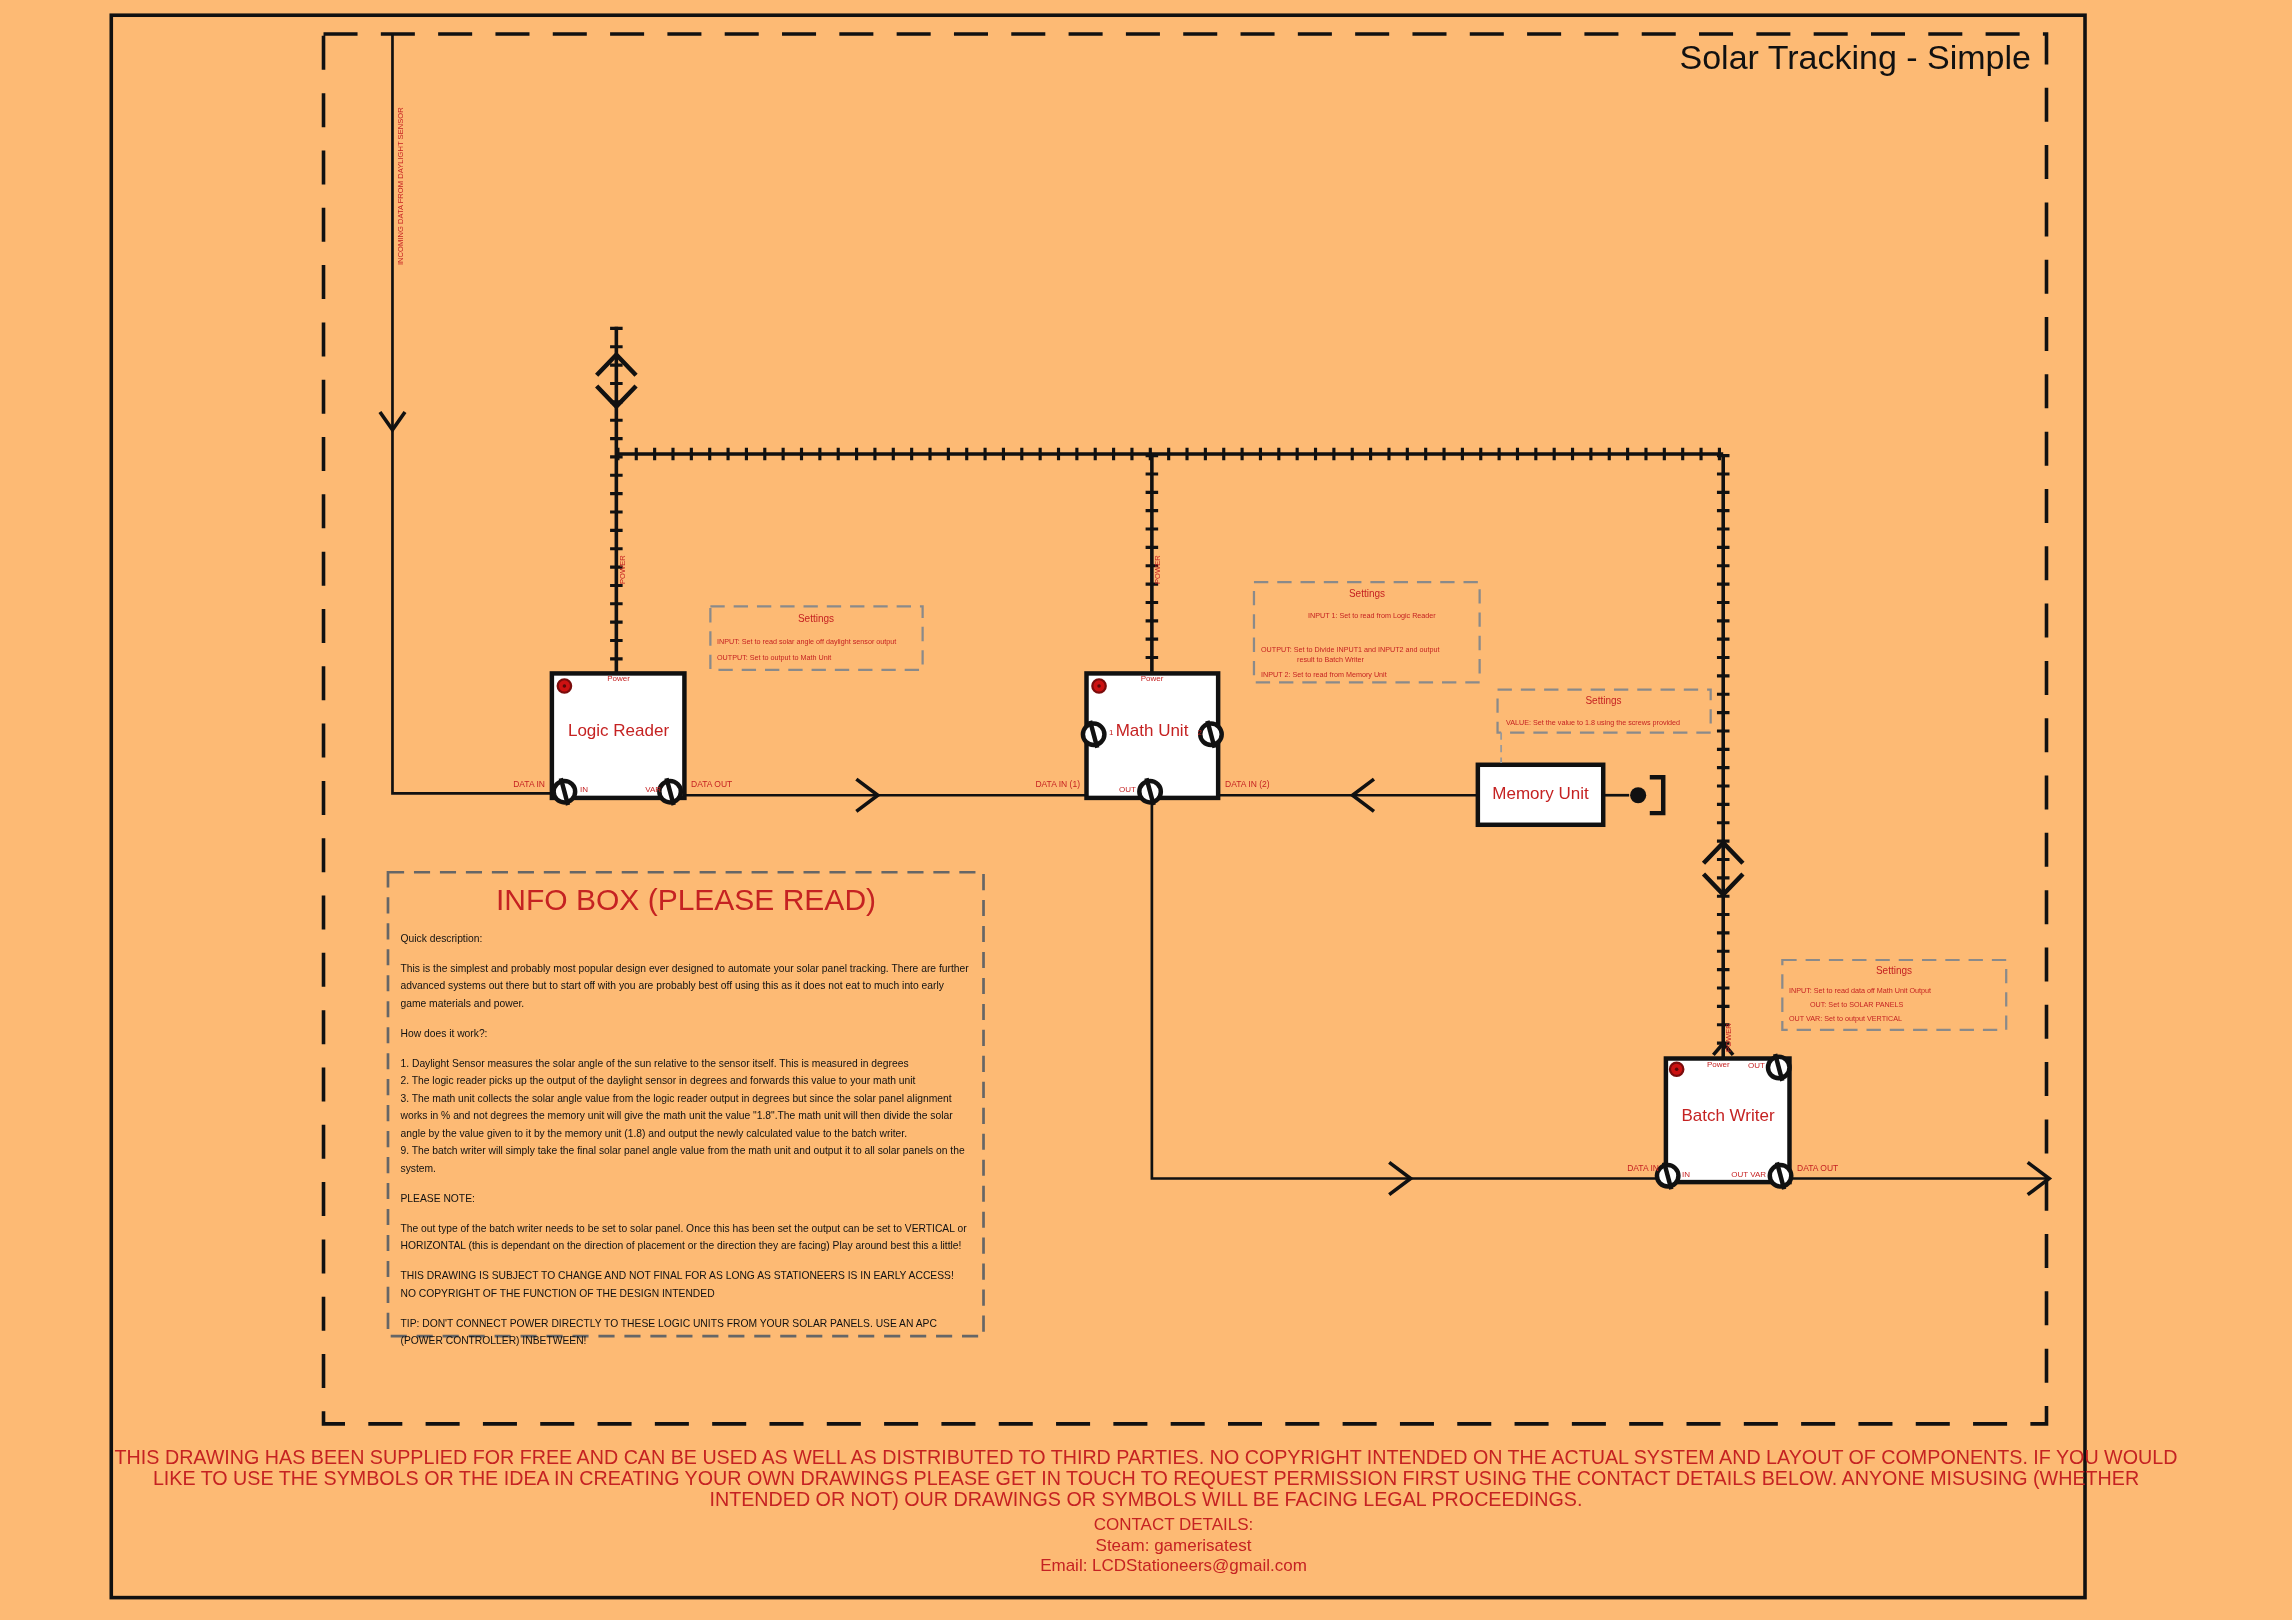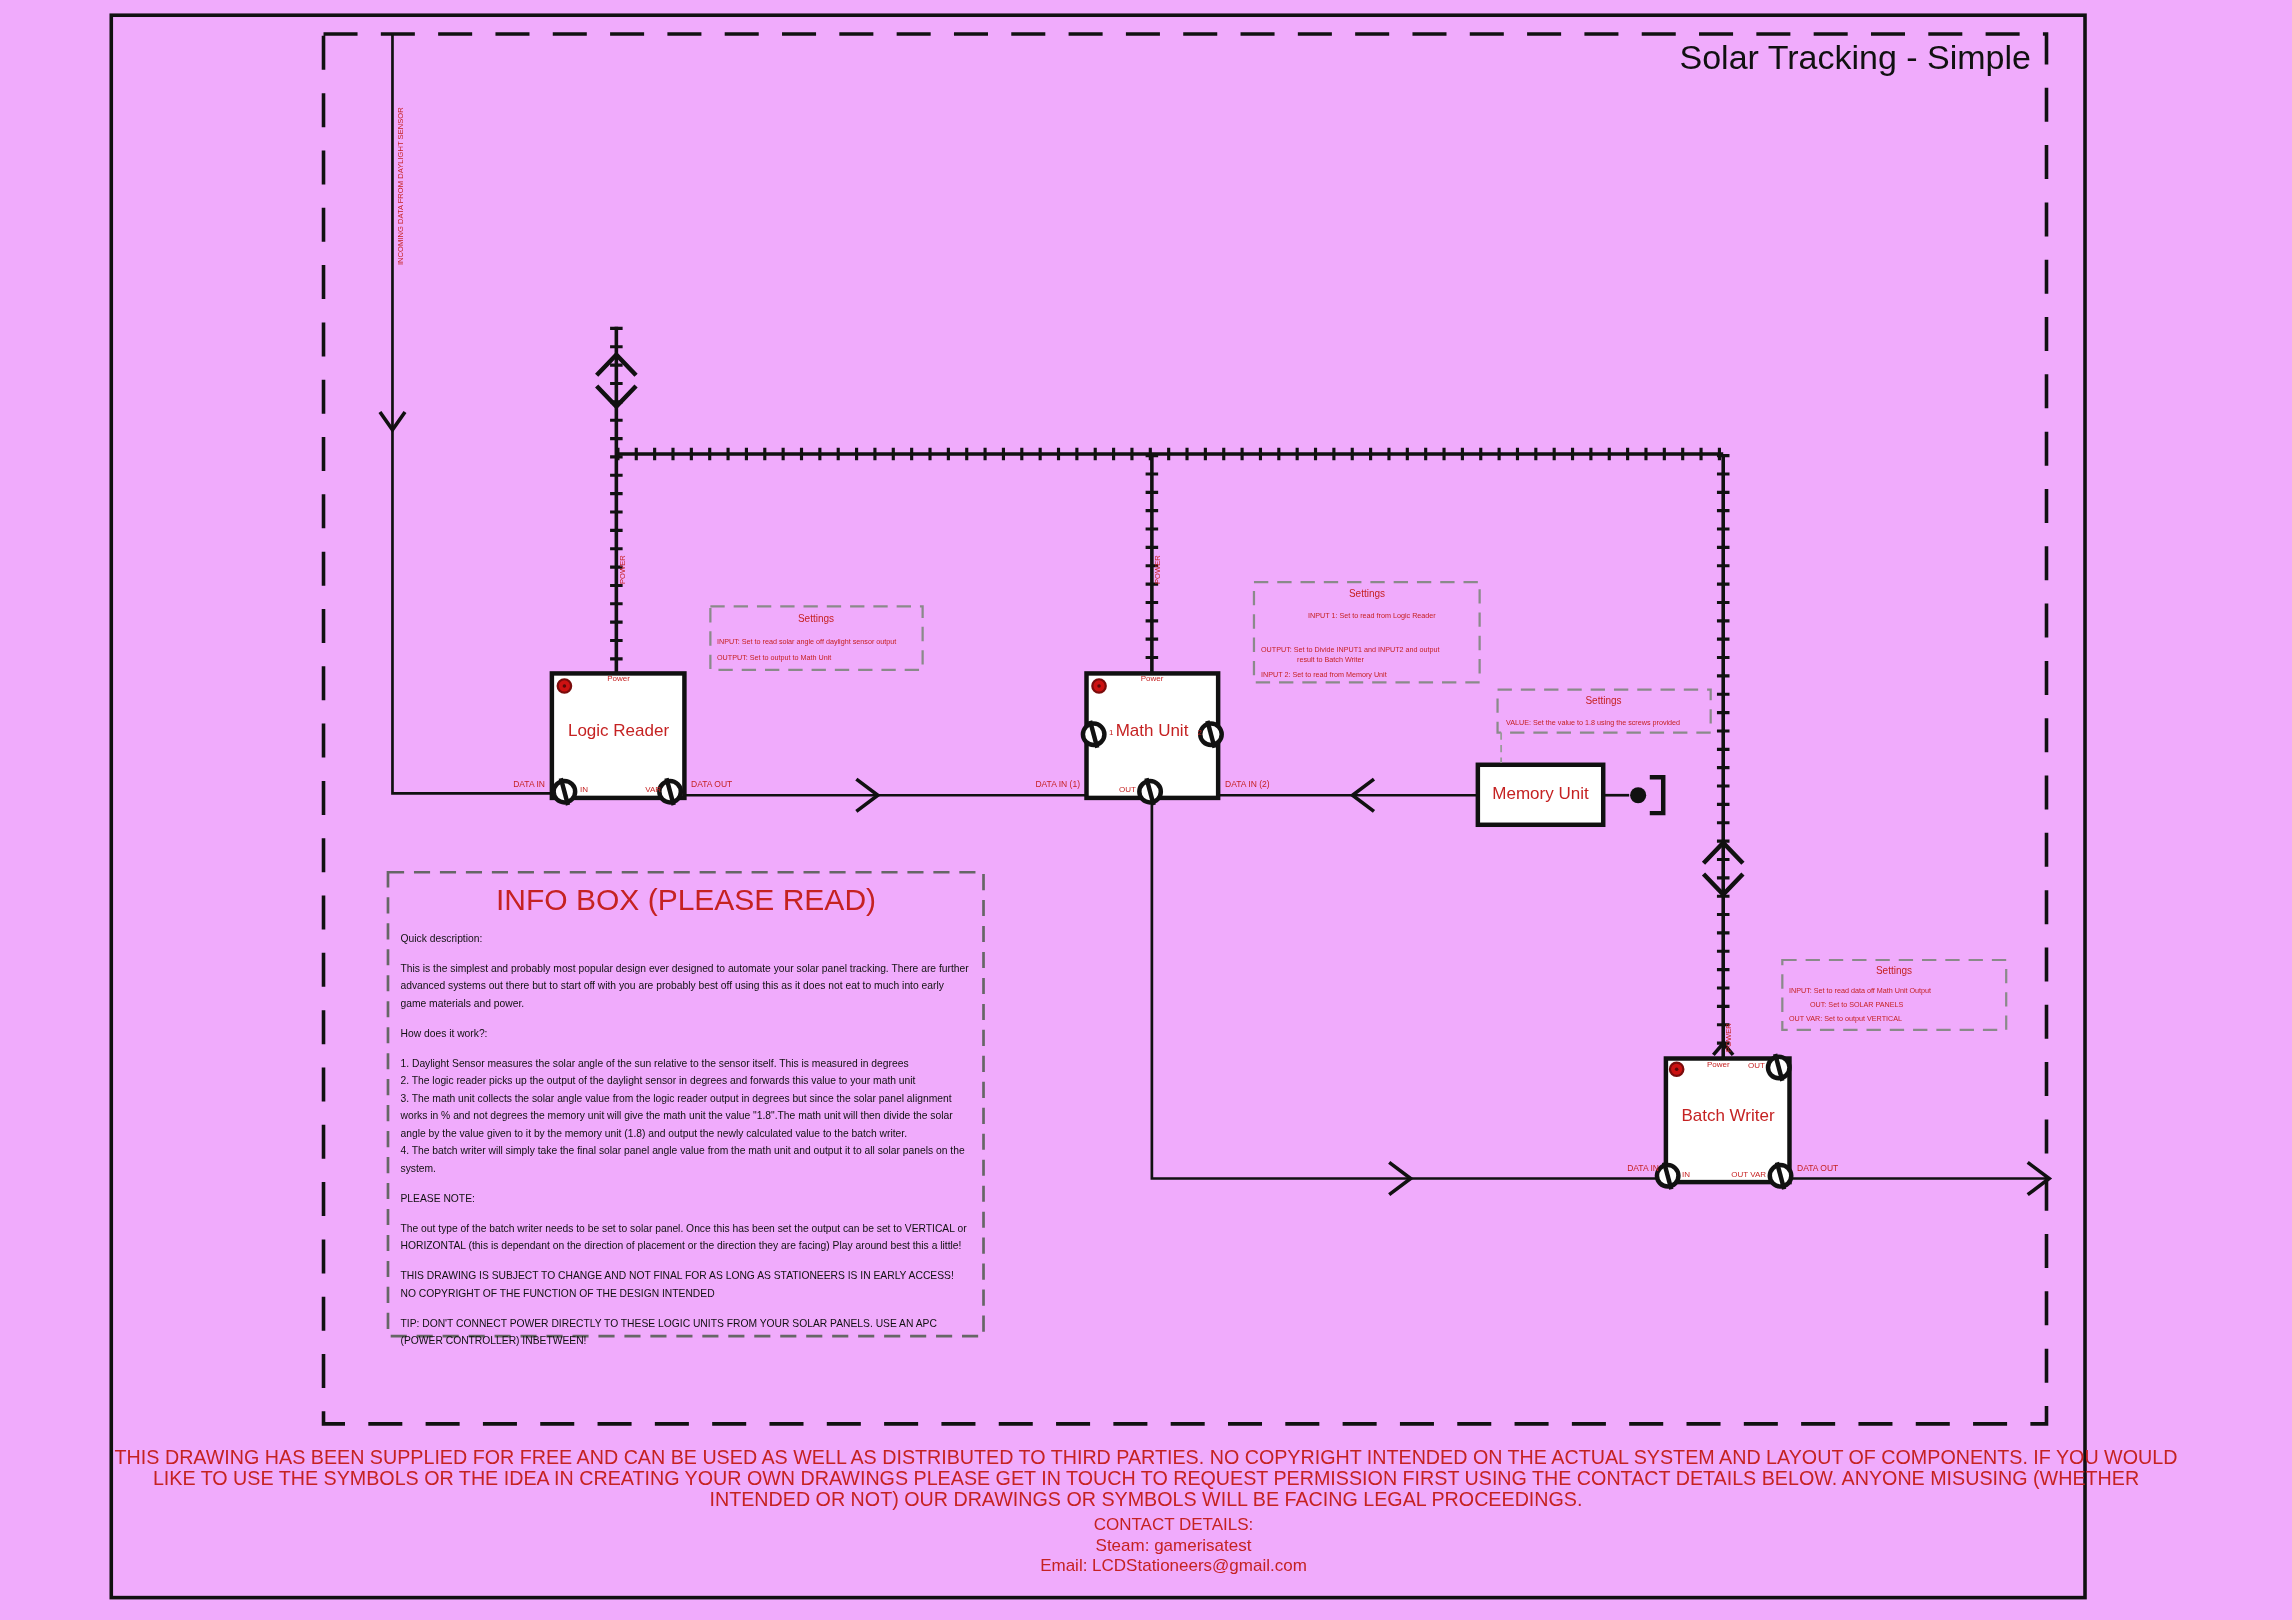--- a/index.html
+++ b/index.html
@@ -1,16 +1,16 @@
 <!DOCTYPE html>
 <html style="font-size:14.3px"><head>
 <meta charset="utf-8">
 <style>
   html,body{margin:0;padding:0;background:#ffffff;}
-  #screen{position:relative;width:2293px;height:1620px;background:#f0abfc;overflow:hidden;
+  #screen{position:relative;width:2293px;height:1620px;background:#fdba74;overflow:hidden;
           font-family:"Liberation Sans", sans-serif;}
   #wiring{position:absolute;left:0;top:0;z-index:1;}
   .lbl{position:absolute;z-index:2;color:#c52222;white-space:nowrap;line-height:1.1;}
   .ctr{text-align:center;}
   .f85{font-size:7.6px;}
   .f9{font-size:8px;}
   .f95{font-size:8.5px;}
   .f19{font-size:17px;text-align:center;}
   .title{font-size:34px;color:#111111;}
   .vlabel{transform:rotate(-90deg);transform-origin:0 0;}
@@ -200,21 +200,21 @@
 
   <div id="infobox">
     <div class="ib-title">INFO BOX (PLEASE READ)</div>
     <div class="ib-body">
       <p>Quick description:</p>
       <p>This is the simplest and probably most popular design ever designed to automate your solar panel tracking. There are further advanced systems out there but to start off with you are probably best off using this as it does not eat to much into early game materials and power.</p>
       <p>How does it work?:</p>
       <p>1. Daylight Sensor measures the solar angle of the sun relative to the sensor itself. This is measured in degrees</p>
       <p class="step">2. The logic reader picks up the output of the daylight sensor in degrees and forwards this value to your math unit</p>
       <p class="step">3. The math unit collects the solar angle value from the logic reader output in degrees but since the solar panel alignment works in % and not degrees the memory unit will give the math unit the value "1.8".The math unit will then divide the solar angle by the value given to it by the memory unit (1.8) and output the newly calculated value to the batch writer.</p>
-      <p class="step">4. The batch writer will simply take the final solar panel angle value from the math unit and output it to all solar panels on the system.</p>
+      <p class="step">9. The batch writer will simply take the final solar panel angle value from the math unit and output it to all solar panels on the system.</p>
       <p>PLEASE NOTE:</p>
       <p>The out type of the batch writer needs to be set to solar panel. Once this has been set the output can be set to VERTICAL or HORIZONTAL (this is dependant on the direction of placement or the direction they are facing) Play around best this a little!</p>
       <p>THIS DRAWING IS SUBJECT TO CHANGE AND NOT FINAL FOR AS LONG AS STATIONEERS IS IN EARLY ACCESS! NO COPYRIGHT OF THE FUNCTION OF THE DESIGN INTENDED</p>
       <p>TIP: DON'T CONNECT POWER DIRECTLY TO THESE LOGIC UNITS FROM YOUR SOLAR PANELS. USE AN APC (POWER CONTROLLER) INBETWEEN!</p>
     </div>
   </div>
 
   <div id="footer-disclaimer">THIS DRAWING HAS BEEN SUPPLIED FOR FREE AND CAN BE USED AS WELL AS DISTRIBUTED TO THIRD PARTIES. NO COPYRIGHT INTENDED ON THE ACTUAL SYSTEM AND LAYOUT OF COMPONENTS. IF YOU WOULD LIKE TO USE THE SYMBOLS OR THE IDEA IN CREATING YOUR OWN DRAWINGS PLEASE GET IN TOUCH TO REQUEST PERMISSION FIRST USING THE CONTACT DETAILS BELOW. ANYONE MISUSING (WHETHER INTENDED OR NOT) OUR DRAWINGS OR SYMBOLS WILL BE FACING LEGAL PROCEEDINGS.</div>
   <div id="contact">
     <div>CONTACT DETAILS:</div>

